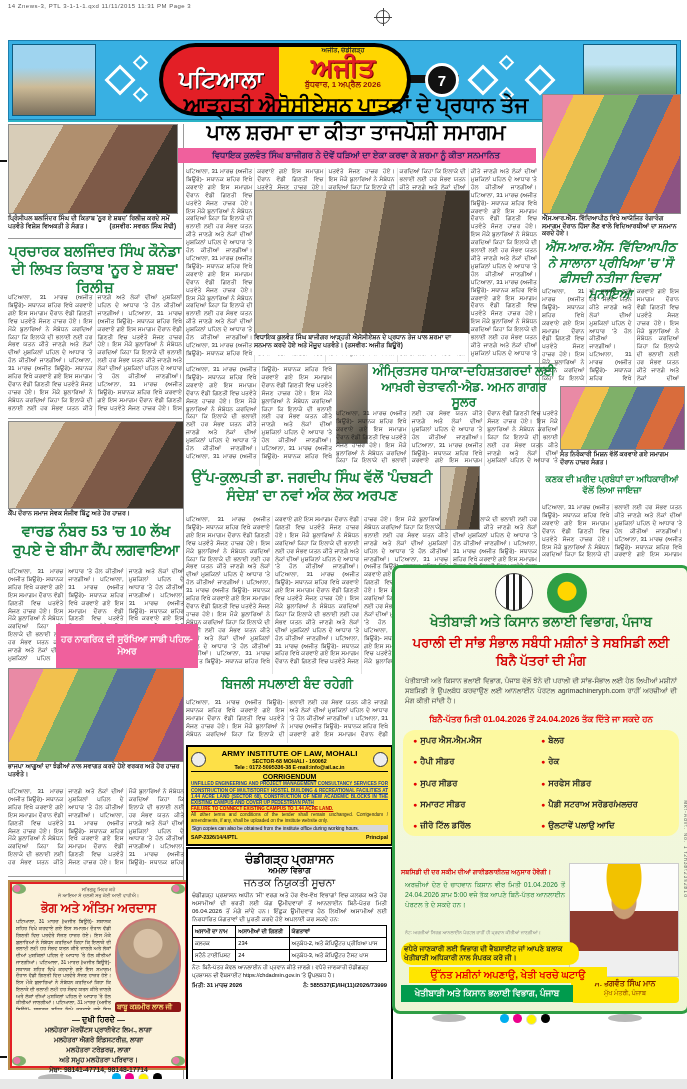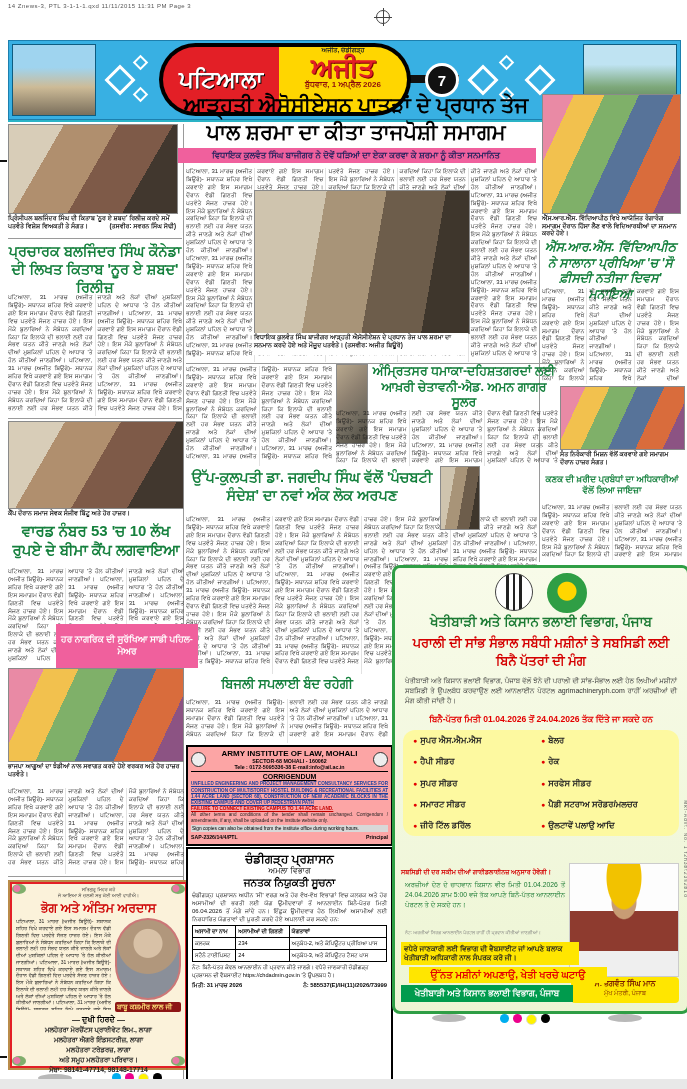--- a/index.html
+++ b/index.html
@@ -35,35 +35,35 @@
   .c2{column-count:2;} .c3{column-count:3;} .c4{column-count:4;} .c5{column-count:5;}
   .hl{font-weight:bold;text-align:center;color:#15803d;line-height:1.25;}
   .rule{background:#9a9a9a;}
   .crop{background:#111;}
   
   .lead-hl{font-size:21px;font-weight:800;text-align:center;line-height:1.28;color:#000;}
   .lead-sub{margin-top:2px;background:#f0609d;color:#27215e;font-size:8.6px;font-weight:bold;text-align:center;padding:2px 1px;}
   .pinkbox{background:#f0609d;color:#fff;font-size:9px;font-weight:bold;text-align:center;
            display:flex;align-items:center;justify-content:center;line-height:1.3;padding:2px;}
   
-  .army{border:2px solid #000;background:#fca5a5;padding:2px 3px;font-family:"Liberation Sans",sans-serif;}
+  .army{border:2px solid #000;background:#fde047;padding:2px 3px;font-family:"Liberation Sans",sans-serif;}
   .army-head{display:flex;align-items:center;gap:2px;border-bottom:1px solid #000;padding-bottom:1px;}
   .logo-c{width:13px;height:13px;border-radius:50%;border:1px solid #333;background:#eee;flex:0 0 auto;}
   .army-title{font-size:8px;font-weight:bold;text-align:center;flex:1;line-height:1.15;}
   .army-title small{display:block;font-size:5.3px;font-weight:bold;}
   .army-corr{font-size:7px;font-weight:bold;text-decoration:underline;text-align:center;margin:1px 0;}
   .army-blue{font-size:4.6px;font-weight:bold;color:#1d3f9e;text-decoration:underline;text-align:justify;line-height:1.35;}
   .army-red{font-size:4.6px;font-weight:bold;color:#c40000;text-decoration:underline;line-height:1.3;}
   .army-blk{font-size:4.6px;color:#222;line-height:1.3;text-align:justify;}
   .army-gray{font-size:4.8px;background:#d8d8d8;padding:1px;margin-top:1px;}
   .army-foot{display:flex;justify-content:space-between;font-size:5.2px;font-weight:bold;margin-top:2px;}
   .chd{border:2px solid #000;background:#fff;padding:3px 4px;}
   .chd-h1{font-size:12px;font-weight:bold;text-align:center;}
-  .chd-h2{font-size:8px;font-weight:normal;text-align:center;}
-  .chd-h3{font-size:10.5px;font-weight:bold;text-align:center;margin-bottom:2px;}
+  .chd-h2{font-size:8px;font-weight:bold;text-align:center;}
+  .chd-h3{font-size:10.5px;font-weight:normal;text-align:center;margin-bottom:2px;}
   .chd-body{font-size:6px;text-align:justify;line-height:1.35;color:#111;}
   .chd table{width:100%;border-collapse:collapse;margin-top:2px;}
   .chd th,.chd td{border:1px solid #000;font-size:5.6px;padding:2px;text-align:left;vertical-align:top;}
   .chd th{font-weight:bold;}
   .chd-note{font-size:5.6px;margin-top:2px;line-height:1.3;}
   .chd-foot{display:flex;justify-content:space-between;font-size:5.8px;font-weight:bold;margin-top:3px;}
   
   .obit{background:#fbf2da;border:2px solid #b98c4a;box-shadow:inset 0 0 0 2px #e31f26;padding:5px 6px;text-align:center;}
   .obit-top{font-size:4.8px;color:#333;line-height:1.3;}
   .obit-title{font-size:12.5px;font-weight:bold;color:#cf0a0a;margin:2px 0;}
@@ -95,21 +95,21 @@
   .yad-body2{position:absolute;left:10px;width:160px;top:312px;font-size:6.8px;color:#1b7a33;text-align:justify;line-height:1.5;}
   .yad-small{position:absolute;left:10px;width:160px;top:362px;font-size:4.6px;color:#777;line-height:1.4;}
   .cm-photo{position:absolute;right:8px;top:295px;width:108px;height:112px;background:
             radial-gradient(ellipse at 50% 12%,#f2c200 0 17px,transparent 18px),
             radial-gradient(ellipse at 50% 34%,#c89c74 0 12px,transparent 13px),
             linear-gradient(#fdfdfd 0 42%,#8e3b2f 42% 78%,#efefef 78%);border:1px solid #ccc;}
   .cm-name{position:absolute;right:8px;top:409px;width:108px;height:26px;background:#ffe600;border-radius:4px;
            text-align:center;line-height:1.2;padding-top:2px;box-sizing:border-box;}
   .cm-name .n{font-size:8px;font-weight:bold;color:#7a1f00;}
   .cm-name .r{font-size:6.4px;color:#7a1f00;}
-  .ystrip1{position:absolute;left:6px;width:172px;top:374px;background:#ffe600;color:#1c1c1c;font-size:7.2px;font-weight:bold;padding:2px 3px;line-height:1.3;}
+  .ystrip1{position:absolute;left:6px;width:172px;top:374px;background:#ffe600;color:#1c1c1c;font-size:7.2px;font-weight:bold;padding:2px 3px;line-height:1.3;border-radius:10px;}
   .ystrip2{position:absolute;left:14px;width:172px;top:399px;background:#ffe600;color:#e30000;font-size:10px;font-weight:800;text-align:center;padding:2px 13px;}
   .gstrip{position:absolute;left:6px;width:172px;top:417px;background:#009b4d;color:#fff;font-size:8.8px;font-weight:800;text-align:center;padding:3px 0;}
   
   .vtxt{writing-mode:vertical-rl;font-size:5px;color:#666;letter-spacing:1px;}
   .dot4{display:flex;gap:4px;}
   .dot4 i{width:9px;height:9px;border-radius:50%;display:block;}
   .grayblob{width:34px;height:8px;border-radius:50%;background:#b9b9b9;}
   .reg{width:12px;height:12px;border:1px solid #444;border-radius:50%;position:relative;}
   .reg:before,.reg:after{content:"";position:absolute;background:#444;}
   .reg:before{left:50%;top:-3px;bottom:-3px;width:1px;}

